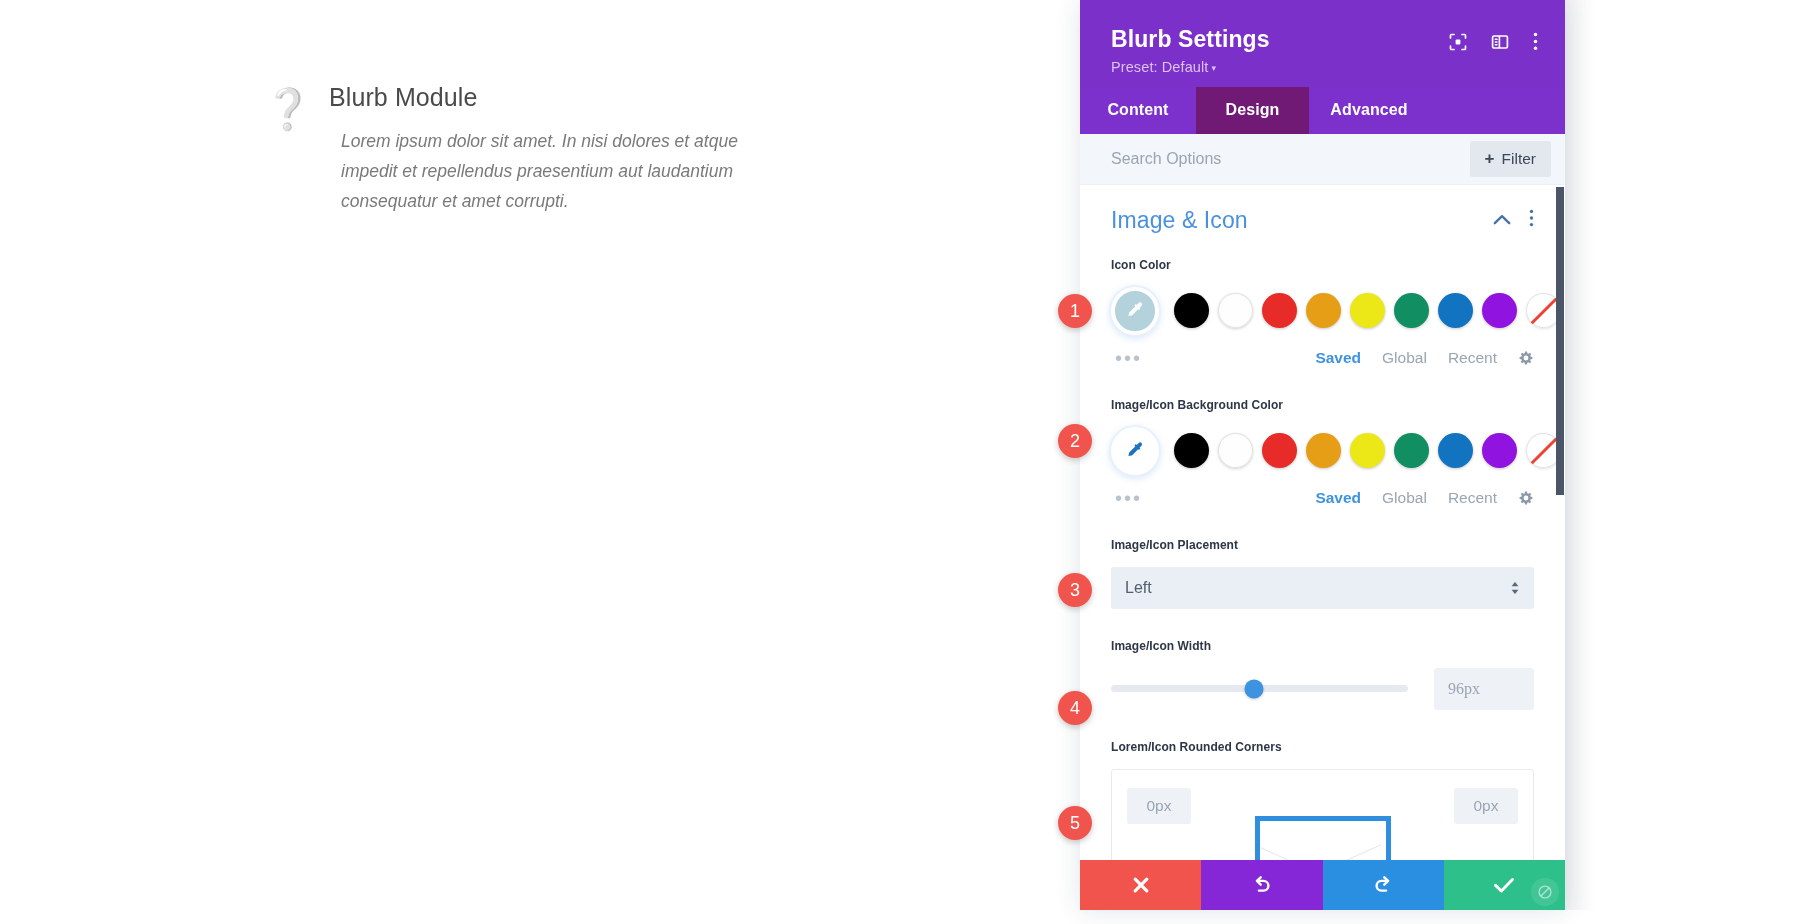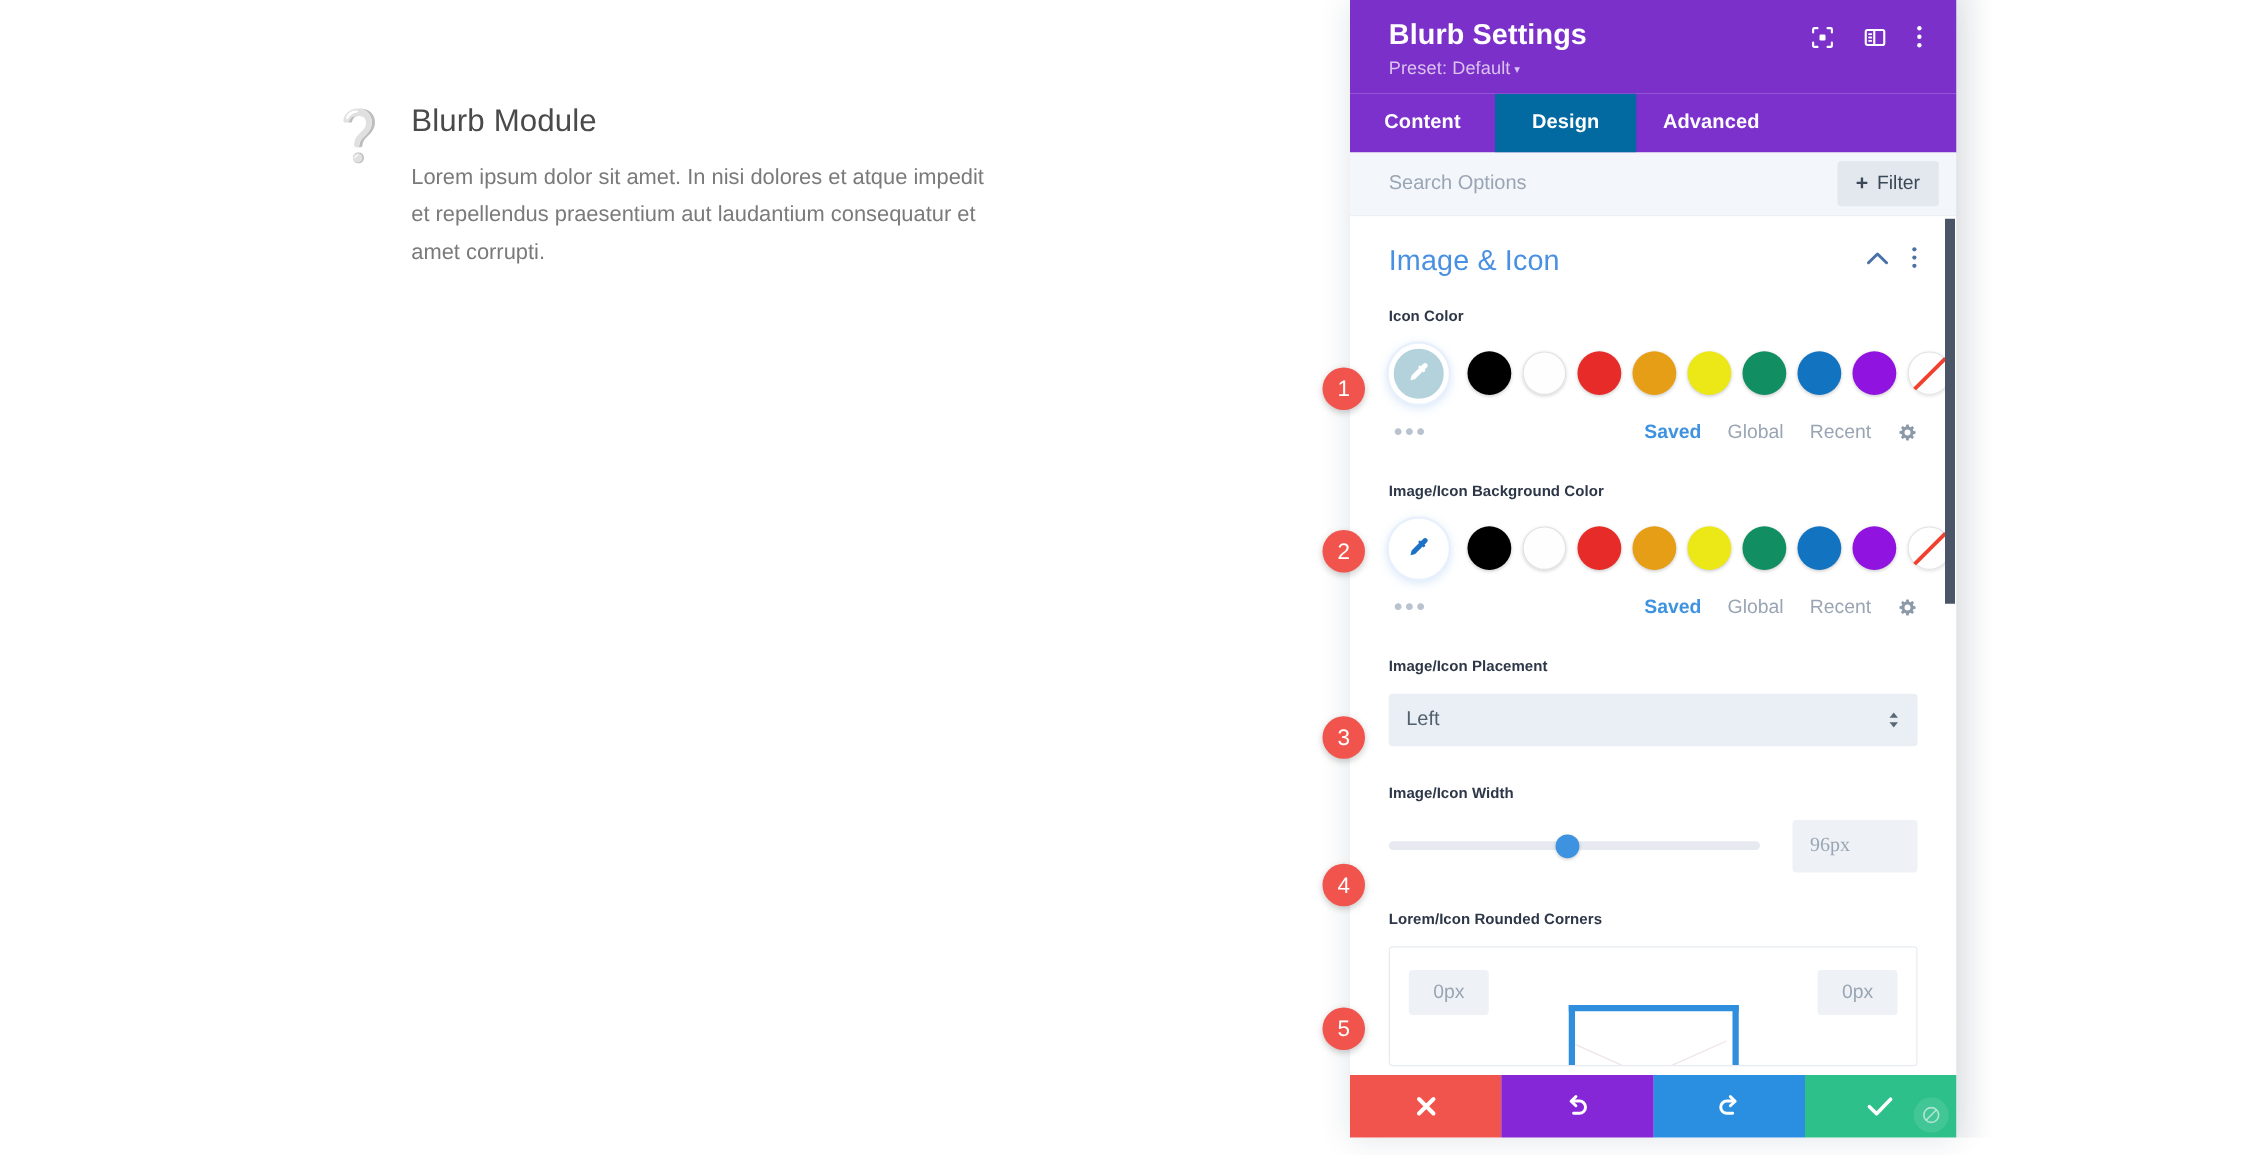--- a/index.html
+++ b/index.html
@@ -22,22 +22,23 @@
     color:#b5d9e3; font-size:40px; line-height:1; font-weight:700;
     font-family:"DejaVu Sans", sans-serif;
     margin-top:4px;
   }
   .blurb-body { flex:1 1 auto; padding-top:0; }
   .blurb-title {
     font-size:25px; color:#4a4a4a; font-weight:400;
     margin:0 0 14px 0; line-height:1.2; letter-spacing:.1px;
   }
   .blurb-text {
-    font-size:17.5px; color:#7a7a7a; line-height:1.72; margin:0;
+    font-size:17.5px; color:#7a7a7a; line-height:1.72; margin:12px;
     font-weight:400;
+    font-style:italic;
   }
 
   
   .panel {
     position:absolute; left:1080px; top:0; width:485px; height:910px;
     background:#f7f9fc;
     display:flex; flex-direction:column;
     box-shadow: 0 0 24px rgba(27,43,70,0.13);
   }
   .panel-shadow-right {
@@ -45,38 +46,38 @@
     background:linear-gradient(to right, rgba(27,43,70,0.07), rgba(27,43,70,0));
     pointer-events:none;
   }
 
   
   .panel-header {
     background:#7B2FC4; background:#7b30c9;
     padding:14px 27px 12px 31px;
     position:relative; flex:0 0 auto;
   }
-  .ph-row { display:flex; align-items:flex-start; justify-content:space-between; }
+  .ph-row { display:flex; align-items:flex-start; justify-content:space-between;margin-top:12px; }
   .ph-title { color:#fff; font-size:23px; font-weight:700; line-height:1.2; letter-spacing:.1px; }
   .ph-preset { color:#dcc3f2; font-size:14.5px; margin-top:5px; letter-spacing:.1px; }
   .ph-preset .caret { font-size:9px; margin-left:3px; vertical-align:middle; }
   .ph-icons { display:flex; align-items:center; gap:24px; padding-top:6px; }
   .ph-ico { color:#fff; display:flex; align-items:center; justify-content:center; cursor:pointer; }
 
   
   .tabs { display:flex; background:#7c30cc; flex:0 0 auto; }
   .tab {
     flex:0 0 auto; padding:14px 0 15px; text-align:center;
     color:#ffffff; font-size:16px; font-weight:700; letter-spacing:.1px;
     cursor:pointer; background:transparent;
   }
   .tab.t1 { width:116px; }
   .tab.t2 { width:113px; }
   .tab.t3 { width:120px; }
-  .tab.active { background:#0369a1; }
+  .tab.active { background:#701a75; }
 
   
   .searchrow {
     background:#f3f6fa; display:flex; align-items:center;
     padding:7px 14px 7px 31px; gap:10px; flex:0 0 auto;
     border-bottom:1px solid #eceff4;
   }
   .search-input {
     flex:1 1 auto; border:none; background:transparent; outline:none;
     font-size:16px; color:#4a5568; font-family:"Liberation Sans", sans-serif;

